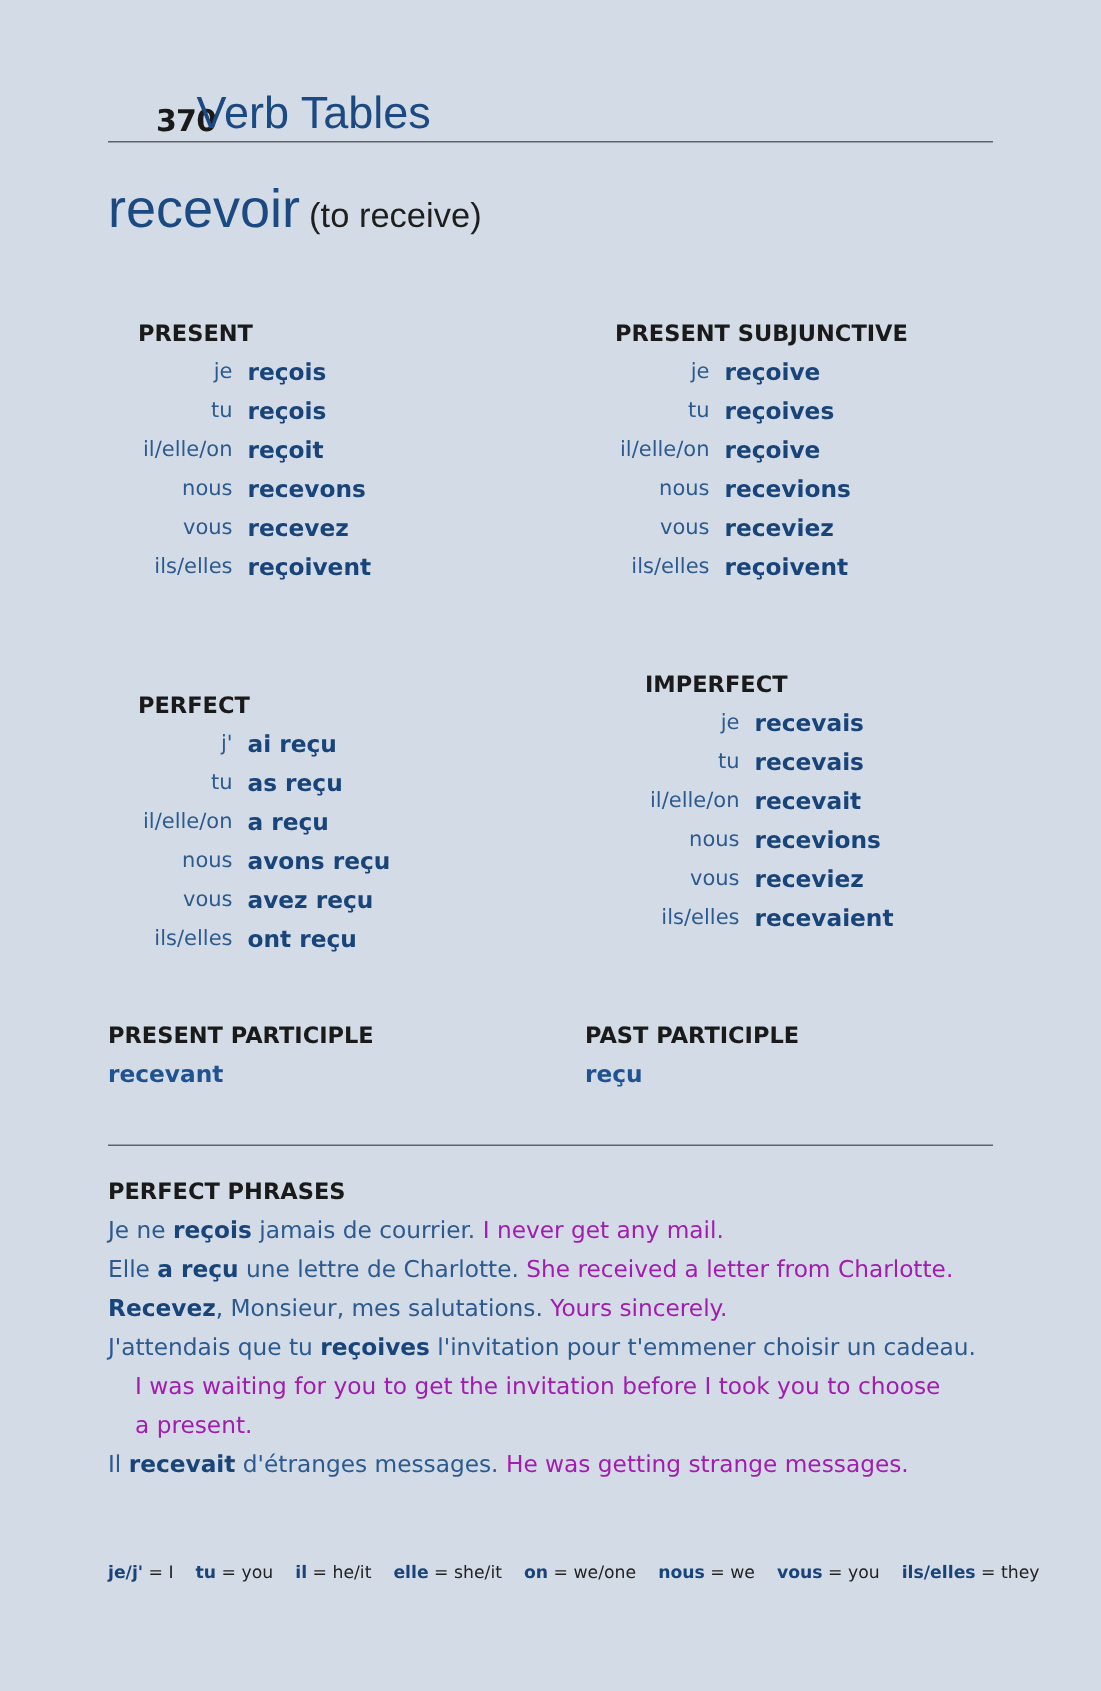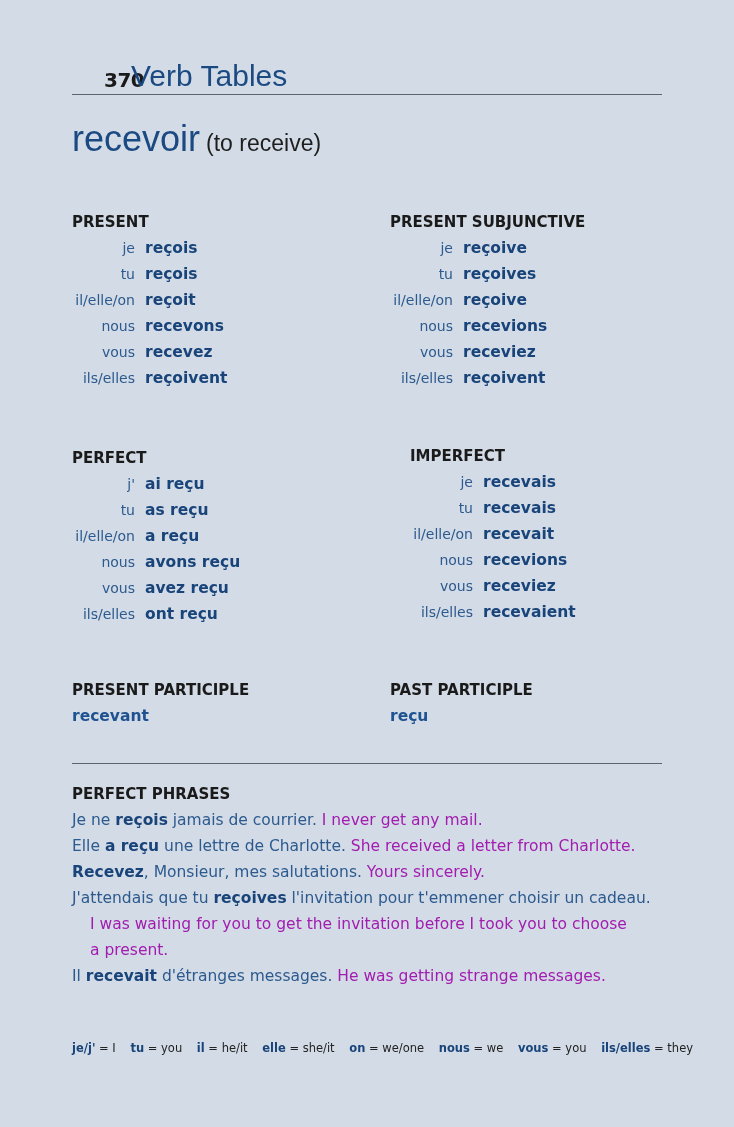--- a/index.html
+++ b/index.html
@@ -11,21 +11,21 @@
     overflow: hidden;
     color: #1e1e1e;
   }
   .abs { position: absolute; }
   .page-header { left: 72px; top: 56px; width: 590px; height: 38px; border-bottom: 1.5px solid #5e646c; }
   .page-num { position: absolute; left: 0; bottom: 2px; font-size: 20px; font-weight: bold; color: #1a1a1a; letter-spacing: -0.5px; margin-left: 32px; }
   .section-title { position: absolute; left: 59px; bottom: 1px; font-size: 30px; color: #1b4a82; font-family: "Liberation Sans", sans-serif; }
   .verb-title { left: 72px; top: 118px; font-size: 36px; color: #1b4a82; font-family: "Liberation Sans", sans-serif; white-space: nowrap; }
   .verb-gloss { font-size: 23px; color: #1e1e1e; margin-left: 6px; }
 
-  .tense { position: absolute; width: 300px; }
+  .tense { position: absolute; width: 300px; margin-left: 20px; }
   .tense-title { font-size: 15px; font-weight: bold; color: #1a1a1a; height: 26px; line-height: 26px; }
   .row { height: 26px; line-height: 26px; display: flex; white-space: nowrap; }
   .pron { width: 63px; text-align: right; font-size: 14px; color: #2c5a8e; }
   .form { margin-left: 10px; font-size: 15.5px; font-weight: bold; color: #18447a; }
 
   .participle { position: absolute; }
   .participle .tense-title { height: 26px; }
   .participle .value { font-size: 15.5px; font-weight: bold; color: #1f5290; height: 26px; line-height: 26px; }
 
   .divider { left: 72px; top: 763px; width: 590px; border-top: 1.5px solid #5e646c; }
@@ -102,21 +102,21 @@
   <div class="row">
       <span class="pron">vous</span>
       <span class="form">receviez</span>
     </div>
   <div class="row">
       <span class="pron">ils/elles</span>
       <span class="form">reçoivent</span>
     </div>
 </div>
 
-<div class="tense" style="left:72px; top:445px;">
+<div class="tense" style="left:72px; top:457px;">
   <div class="tense-title">PERFECT</div>
   <div class="row">
       <span class="pron">j'</span>
       <span class="form">ai reçu</span>
     </div>
   <div class="row">
       <span class="pron">tu</span>
       <span class="form">as reçu</span>
     </div>
   <div class="row">

